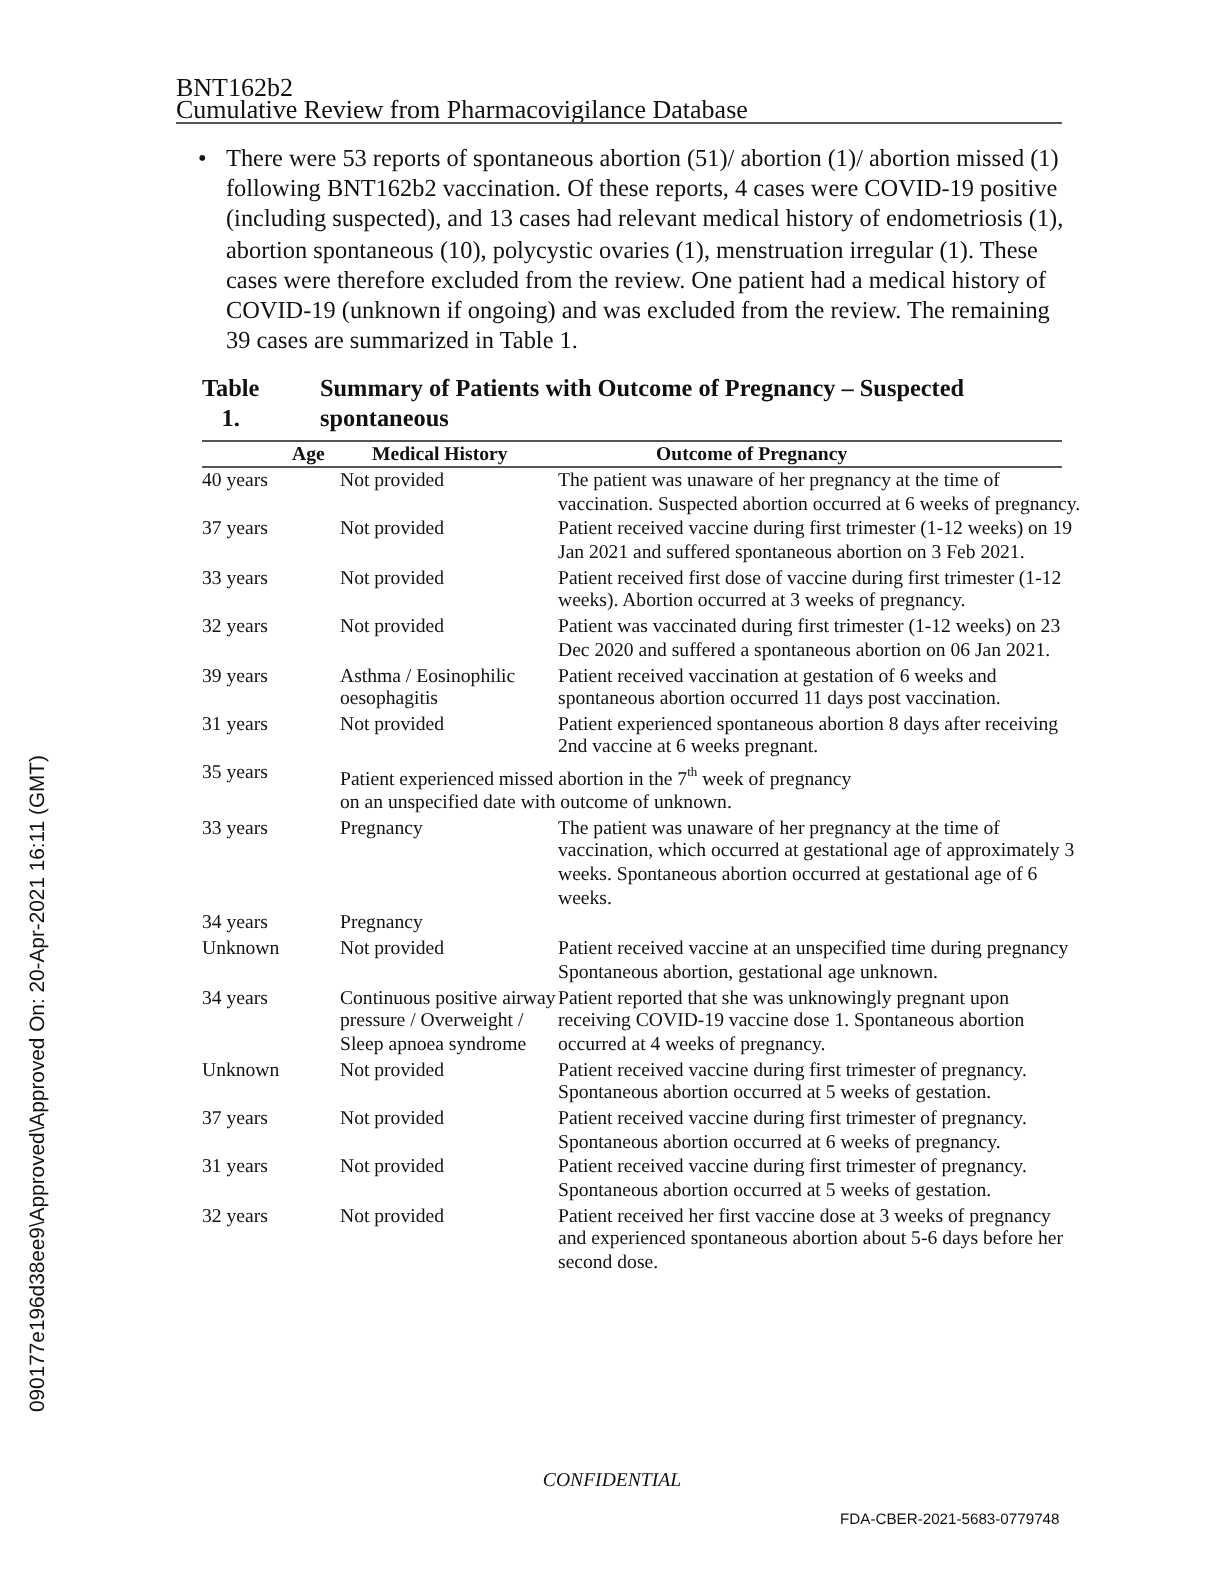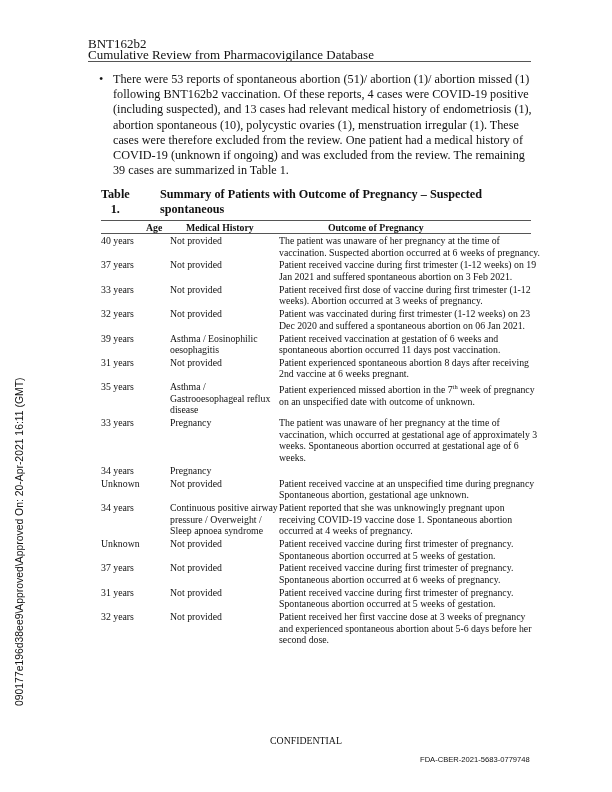--- a/index.html
+++ b/index.html
@@ -12,21 +12,21 @@
   .table-title { position:absolute; left:101px; top:187px; font-size:12.2px; font-weight:bold; line-height:15px; }
   .table-title .num { position:absolute; left:0; top:0;text-align:center; }
   .table-title .txt { position:absolute; left:59px; top:0; width:330px; }
   .t-rule { position:absolute; left:101px; width:430px; height:0; border-top:1px solid #555; }
   .thead { position:absolute; top:222px; font-size:9.8px; font-weight:bold; }
   .rows { position:absolute; left:101px; top:235px; width:440px; font-size:9.8px; line-height:11.6px; }
   .row { display:flex; margin-bottom:1.2px; }
   .c-age { width:69px; }
   .c-hist { width:109px; }
   .c-out { width:262px; }
-  .footer { position:absolute; top:735px; left:0; width:612px; font-size:9.8px; line-height:11px; text-align:center; }
+  .footer { position:absolute; top:735px; left:0; width:612px; font-size:9.8px; line-height:11px; text-align:center;font-style:italic; }
   .fda { position:absolute; left:420px; top:755px; font-family:"Liberation Sans", sans-serif; font-size:7.6px; }
   .side { position:absolute; left:14px; top:706px; transform:rotate(-90deg); transform-origin:0 0;
           font-family:"Liberation Sans", sans-serif; font-size:10.4px; white-space:nowrap; }
   sup { font-size:6.5px; }
 </style>
 </head>
 <body>
 
 <div class="hdr">
   <div>BNT162b2</div>
@@ -76,21 +76,20 @@
       <div class="c-hist">Asthma / Eosinophilic oesophagitis</div>
       <div class="c-out">Patient received vaccination at gestation of 6 weeks and spontaneous abortion occurred 11 days post vaccination.</div>
     </div>
     <div class="row">
       <div class="c-age">31 years</div>
       <div class="c-hist">Not provided</div>
       <div class="c-out">Patient experienced spontaneous abortion 8 days after receiving 2nd vaccine at 6 weeks pregnant.</div>
     </div>
     <div class="row">
       <div class="c-age">35 years</div>
-      <div class="c-hist">Asthma / Gastrooesophageal reflux disease</div>
       <div class="c-out"><span>Patient experienced missed abortion in the 7</span><sup>th</sup><span> week of pregnancy on an unspecified date with outcome of unknown.</span></div>
     </div>
     <div class="row">
       <div class="c-age">33 years</div>
       <div class="c-hist">Pregnancy</div>
       <div class="c-out">The patient was unaware of her pregnancy at the time of vaccination, which occurred at gestational age of approximately 3 weeks. Spontaneous abortion occurred at gestational age of 6 weeks.</div>
     </div>
     <div class="row">
       <div class="c-age">34 years</div>
       <div class="c-hist">Pregnancy</div>

